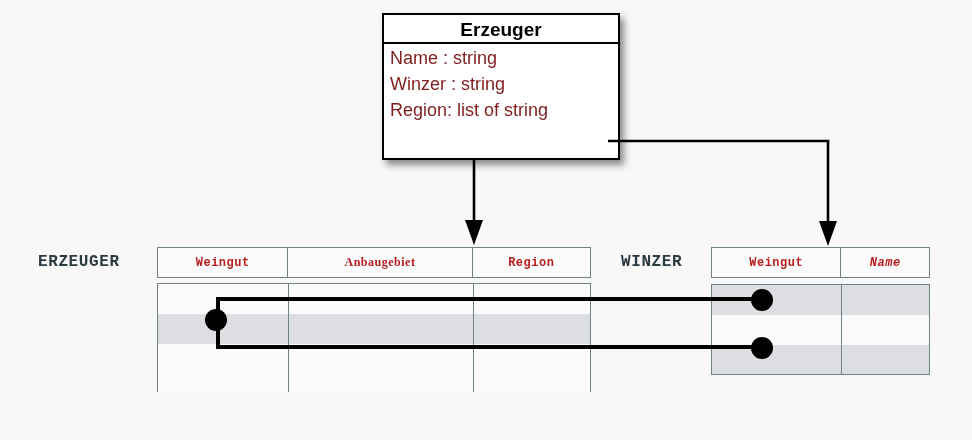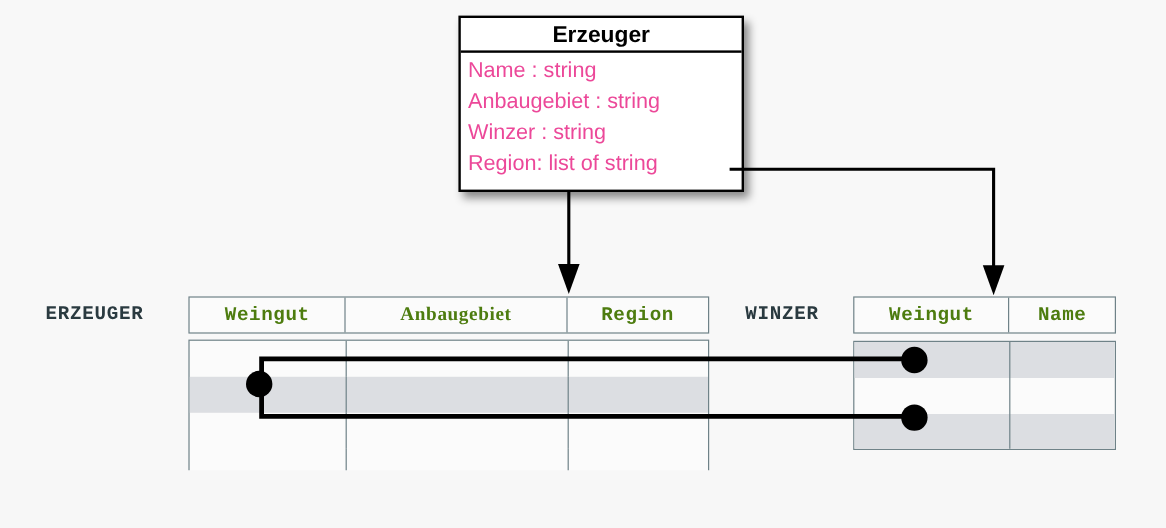--- a/index.html
+++ b/index.html
@@ -39,21 +39,21 @@
     box-sizing: border-box;
     font-family: "Liberation Sans", sans-serif;
   }
   .uml-attrs {
     padding: 1px 0 0 6px;
     box-sizing: border-box;
   }
   .uml-attr {
     font-size: 18px;
     line-height: 26px;
-    color: #ec4899;
+    color: #7f1d1d;
     white-space: nowrap;
     font-family: "Liberation Sans", sans-serif;
   }
 
   
   .rel-label {
     position: absolute;
     font-family: "Liberation Mono", "DejaVu Sans Mono", monospace;
     font-weight: bold;
     font-size: 16px;
@@ -68,23 +68,23 @@
     background: #fbfbfb;
     box-sizing: border-box;
     height: 31px;
   }
   .tbl-header .th {
     display: flex;
     align-items: center;
     justify-content: center;
     font-family: "Liberation Mono", "DejaVu Sans Mono", monospace;
     font-weight: bold;
-    font-size: 16px;
+    font-size: 12px;
     letter-spacing: 0.5px;
-    color: #4d7c0f;
+    color: #b91c1c;
     box-sizing: border-box;
     border-right: 1px solid #6f8288;
     white-space: nowrap;
   }
   .tbl-header .th:last-child { border-right: none; }
 
   .tbl-body {
     position: absolute;
     border: 1px solid #6f8288;
     background: #fbfbfb;
@@ -128,21 +128,20 @@
 </style>
 </head>
 <body>
 
 <div id="canvas">
 
   <div class="uml-box">
     <div class="uml-title">Erzeuger</div>
     <div class="uml-attrs">
       <div class="uml-attr">Name : string</div>
-      <div class="uml-attr">Anbaugebiet : string</div>
       <div class="uml-attr">Winzer : string</div>
       <div class="uml-attr">Region: list of string</div>
     </div>
   </div>
 
   <div class="rel-label" style="left:38px; top:253px;">ERZEUGER</div>
 
   <div class="tbl-header" style="left:157px; top:247px; width:434px;">
     <div class="th" style="width:131px;">Weingut</div>
     <div class="th" style="width:185px;font-family:Liberation Serif, serif;">Anbaugebiet</div>
@@ -169,21 +168,21 @@
       <div class="cell" style="width:131px;"></div>
       <div class="cell" style="width:185px;"></div>
       <div class="cell" style="width:116px;"></div>
     </div>
   </div>
 
   <div class="rel-label" style="left:621px; top:253px;">WINZER</div>
 
   <div class="tbl-header" style="left:711px; top:247px; width:219px;">
     <div class="th" style="width:130px;">Weingut</div>
-    <div class="th" style="width:88px;">Name</div>
+    <div class="th" style="width:88px;font-style:italic;">Name</div>
   </div>
 
   <div class="tbl-body" style="left:711px; top:284px; width:219px; height:91px;">
     <div class="row shaded">
       <div class="cell" style="width:130px;"></div>
       <div class="cell" style="width:87px;"></div>
     </div>
     <div class="row">
       <div class="cell" style="width:130px;"></div>
       <div class="cell" style="width:87px;"></div>

